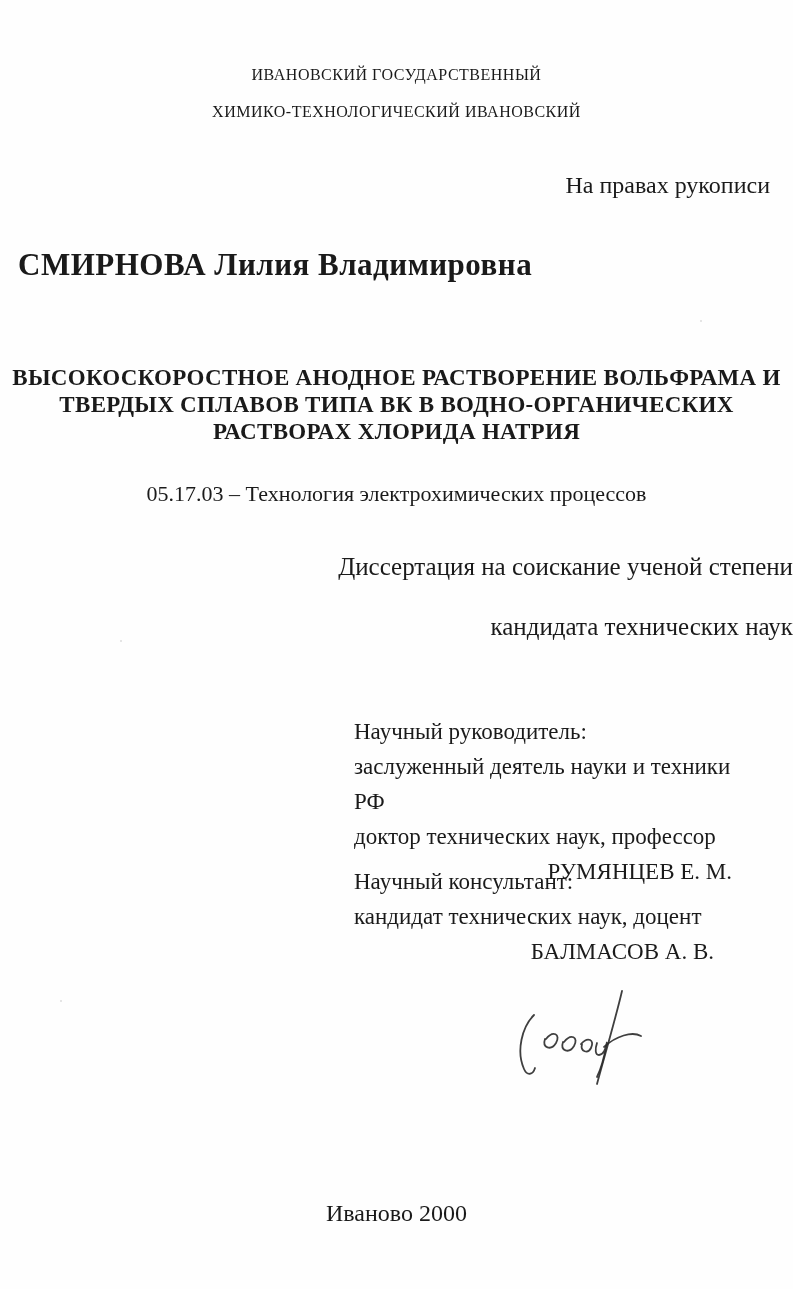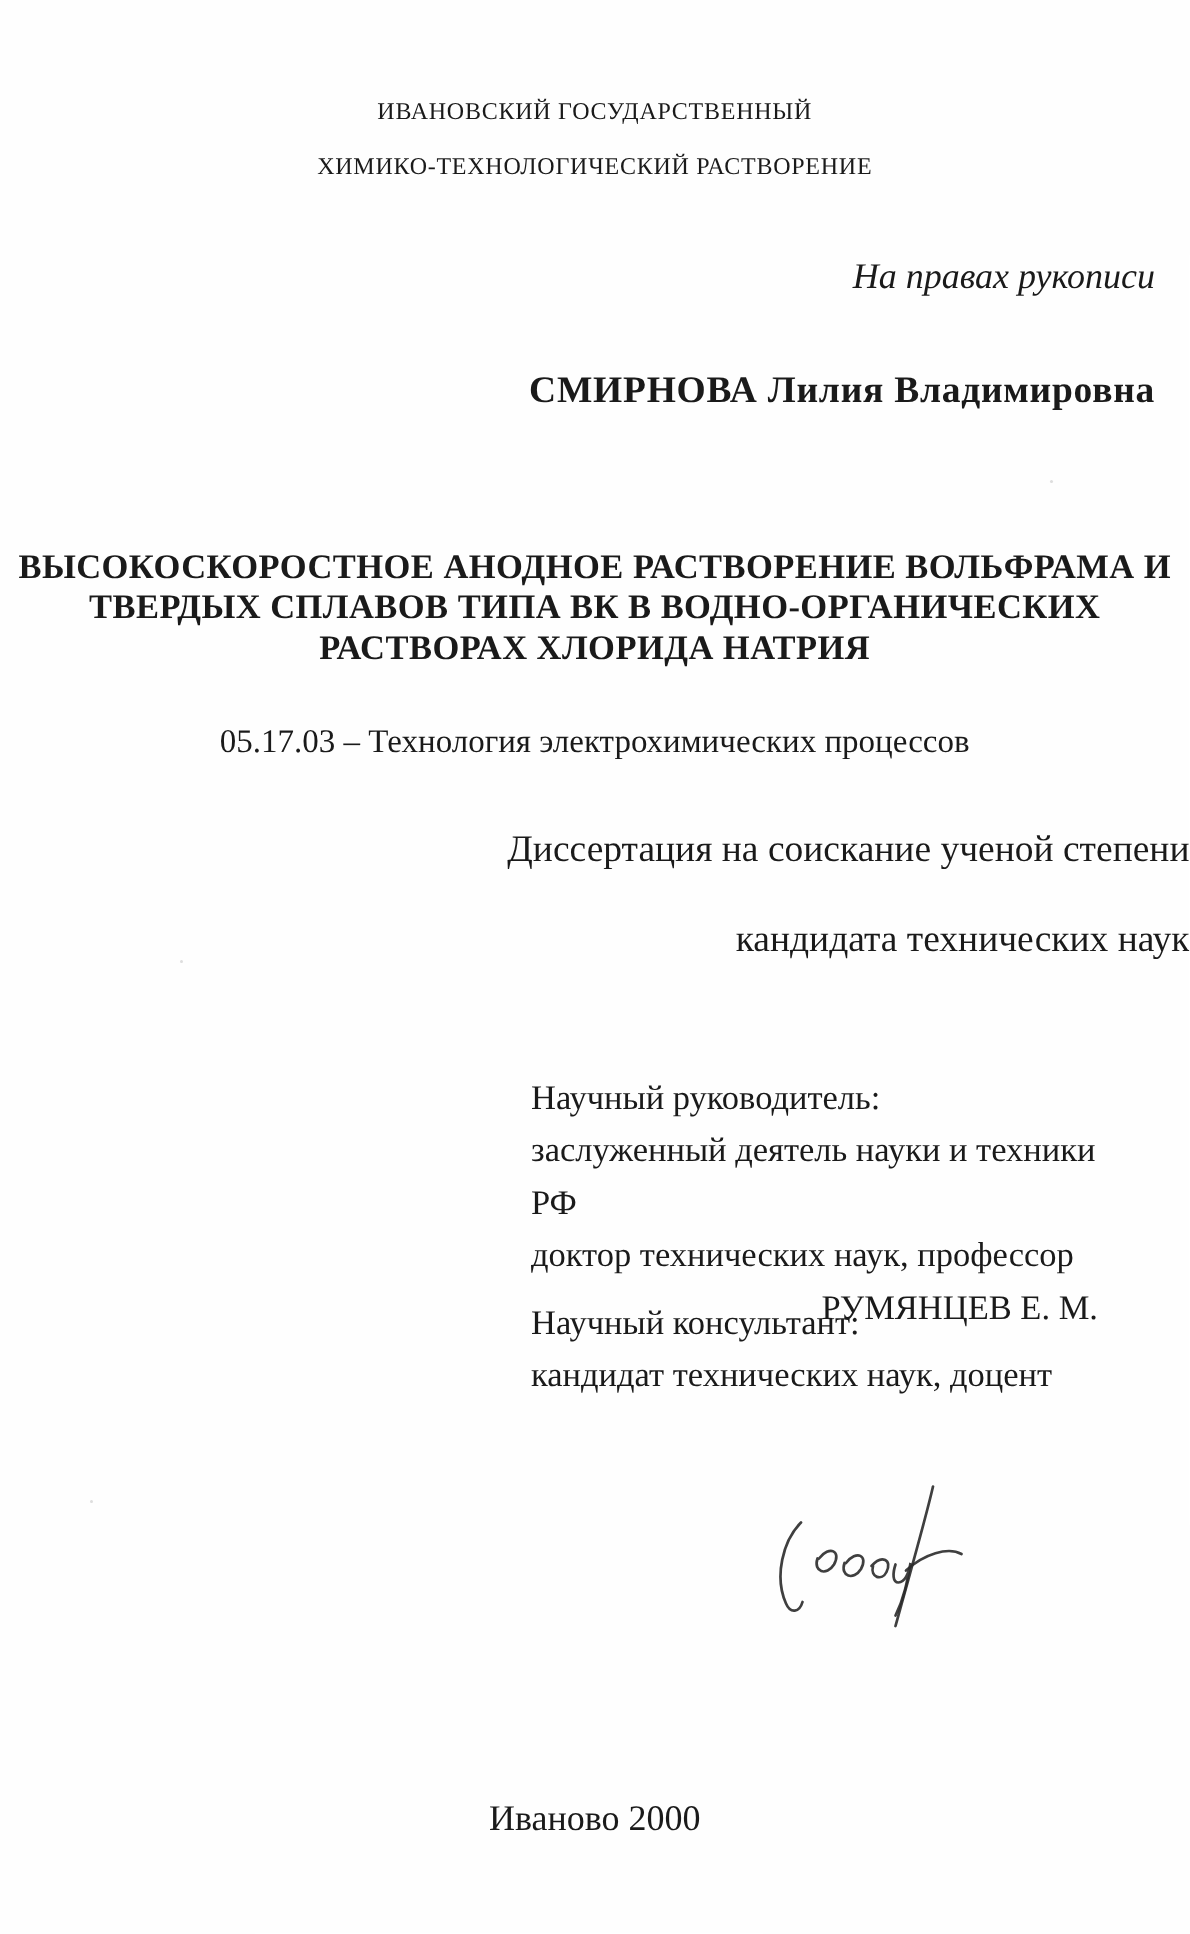--- a/index.html
+++ b/index.html
@@ -24,31 +24,31 @@
     text-align: center;
     font-size: 16px;
     line-height: 37px;
     letter-spacing: 0.5px;
   }
   .manuscript-note {
     position: absolute;
     top: 172px;
     right: 23px;
     font-size: 24px;
-    font-style: italic;
   }
   .author {
     position: absolute;
     top: 247px;
     left: 0;
     width: 770px;
-    text-align: right;
-    font-size: 25px;
+    text-align: left;
+    font-size: 31px;
     font-weight: bold;
     letter-spacing: 0.5px;
+    padding-left: 18px;
   }
   .diss-title {
     position: absolute;
     top: 364px;
     left: 0;
     width: 793px;
     text-align: center;
     font-size: 23px;
     font-weight: bold;
     line-height: 27px;
@@ -119,21 +119,21 @@
     opacity: 0.5;
   }
 </style>
 </head>
 <body>
 
 <div class="page">
 
   <div class="university">
     <div>ИВАНОВСКИЙ ГОСУДАРСТВЕННЫЙ</div>
-    <div>ХИМИКО-ТЕХНОЛОГИЧЕСКИЙ РАСТВОРЕНИЕ</div>
+    <div>ХИМИКО-ТЕХНОЛОГИЧЕСКИЙ ИВАНОВСКИЙ</div>
   </div>
 
   <div class="manuscript-note">На правах рукописи</div>
 
   <div class="author">СМИРНОВА Лилия Владимировна</div>
 
   <div class="diss-title">
     <div>ВЫСОКОСКОРОСТНОЕ АНОДНОЕ РАСТВОРЕНИЕ ВОЛЬФРАМА И</div>
     <div>ТВЕРДЫХ СПЛАВОВ ТИПА ВК В ВОДНО-ОРГАНИЧЕСКИХ</div>
     <div>РАСТВОРАХ ХЛОРИДА НАТРИЯ</div>
@@ -149,20 +149,21 @@
   <div class="people supervisor">
     <div>Научный руководитель:</div>
     <div>заслуженный деятель науки и техники РФ</div>
     <div>доктор технических наук, профессор</div>
     <div class="person-name name-supervisor">РУМЯНЦЕВ Е. М.</div>
   </div>
 
   <div class="people consultant">
     <div>Научный консультант:</div>
     <div>кандидат технических наук, доцент</div>
+    <div class="person-name name-consultant">БАЛМАСОВ А. В.</div>
   </div>
 
   <svg class="signature" viewBox="0 0 150 105" xmlns="http://www.w3.org/2000/svg">
     <path d="M34,30 C22,42 16,66 24,84 C27,91 33,90 35,83"></path>
     <path d="M46,54 C53,45 61,49 56,58 C51,66 42,63 45,54"></path>
     <path d="M64,57 C71,48 79,52 74,61 C69,69 60,66 63,57"></path>
     <path d="M81,59 C88,51 95,55 91,63 C88,69 80,67 82,59"></path>
     <path d="M97,58 C95,64 95,70 99,70 C103,70 106,64 107,57 C105,68 103,80 97,92"></path>
     <path d="M122,6 C117,28 106,66 97,99"></path>
     <path d="M104,62 C116,51 132,46 141,51"></path>

